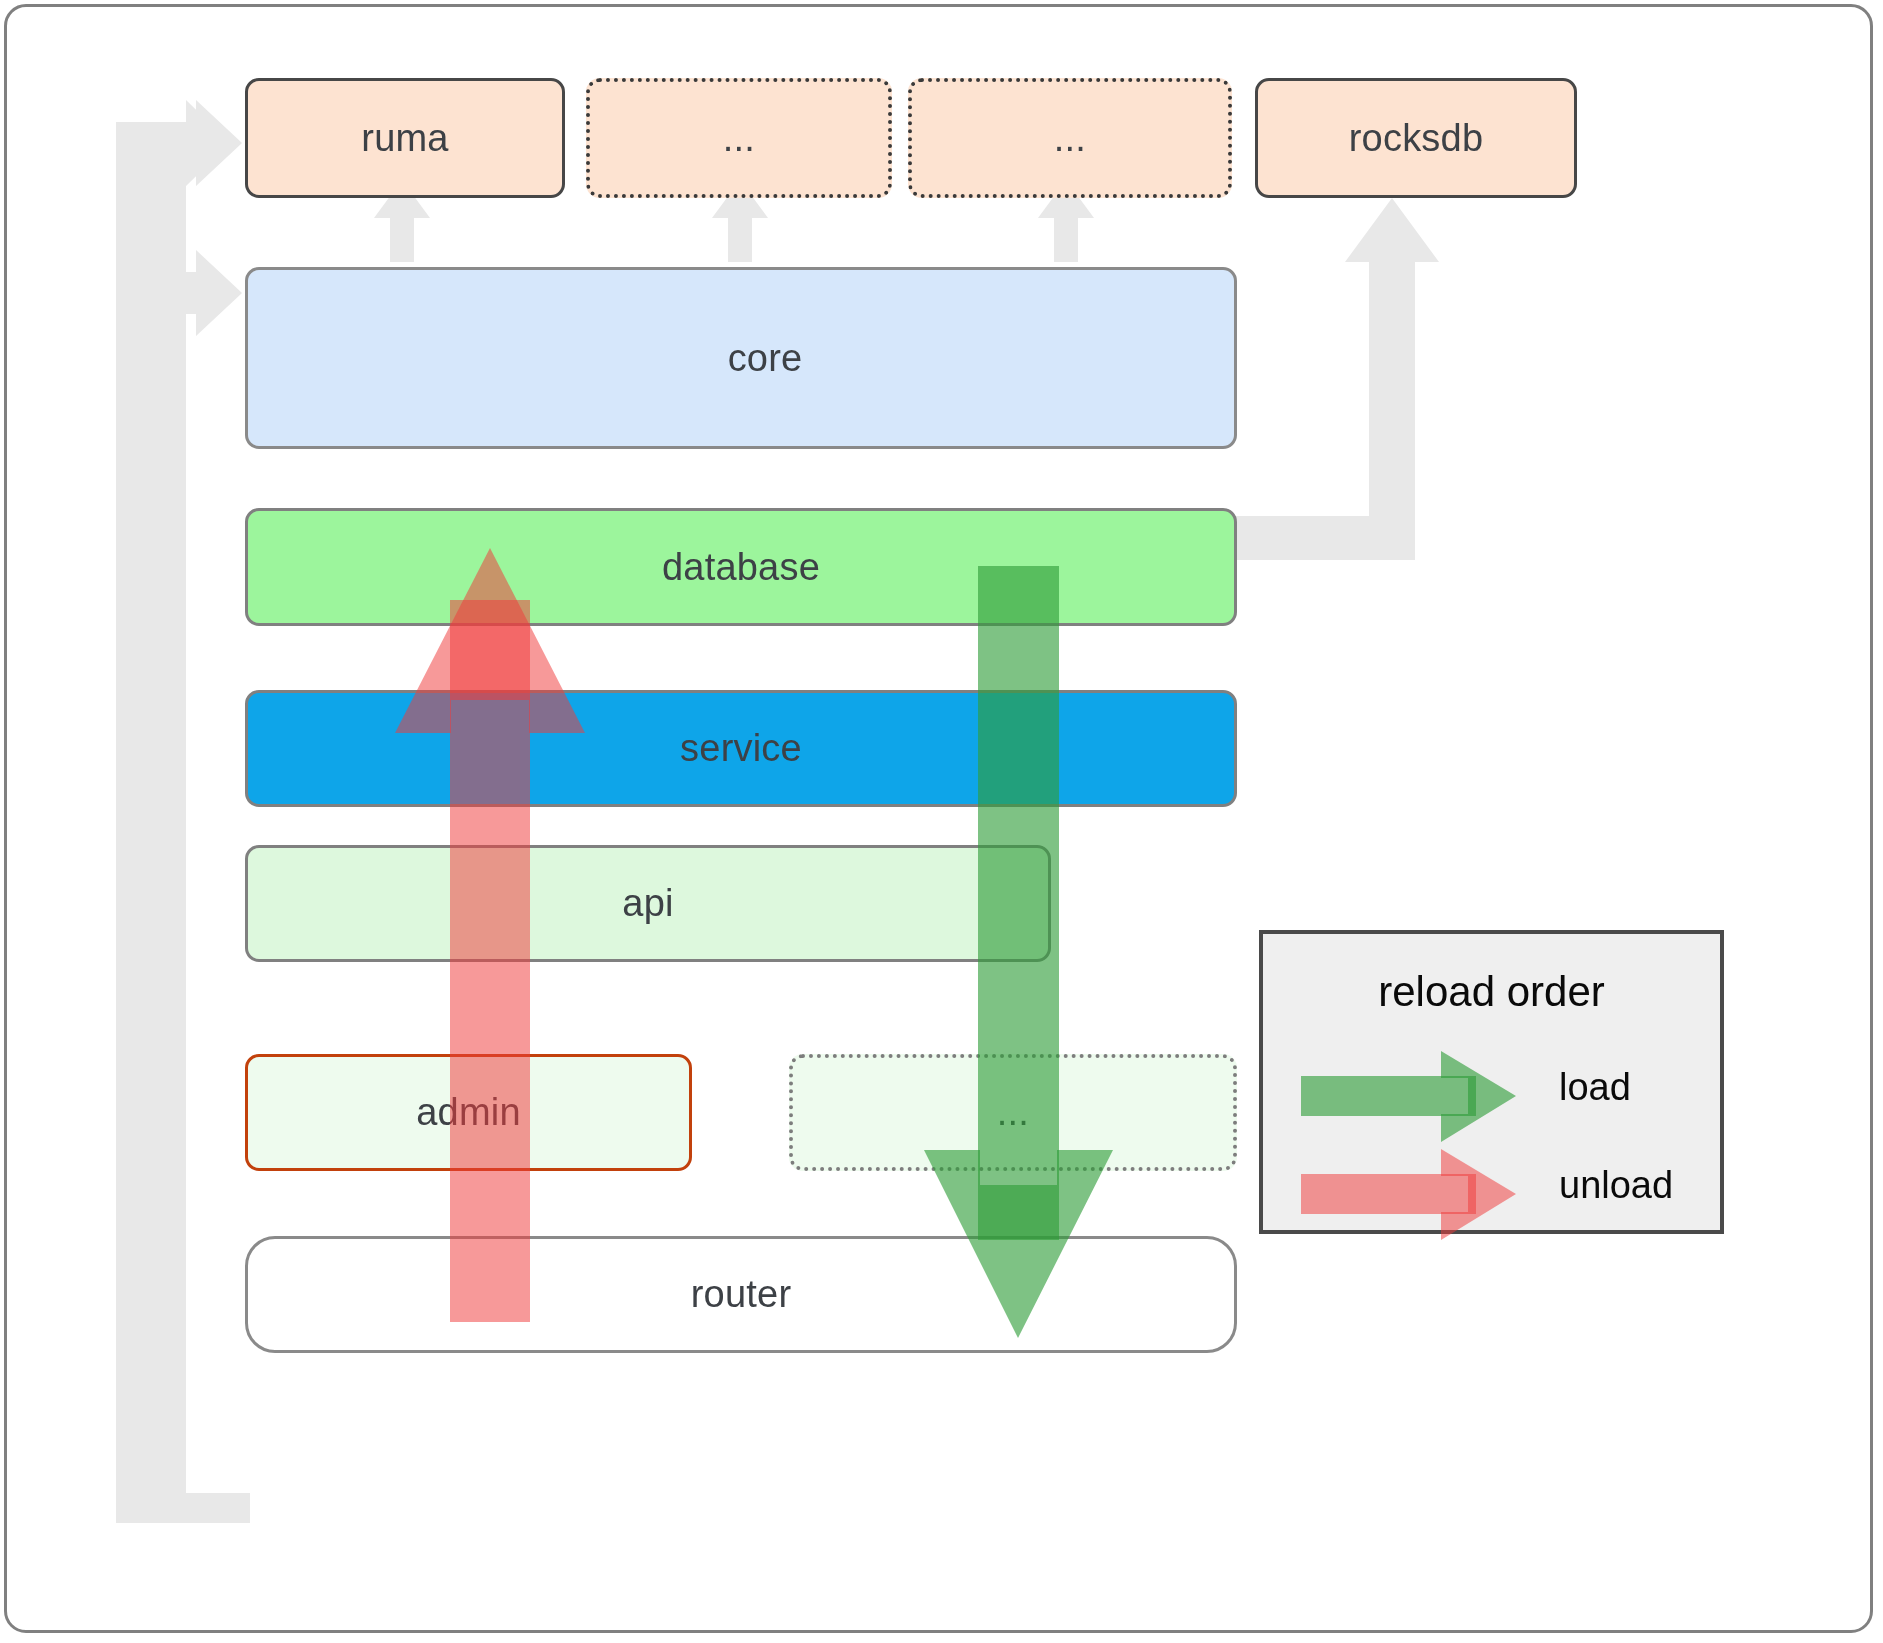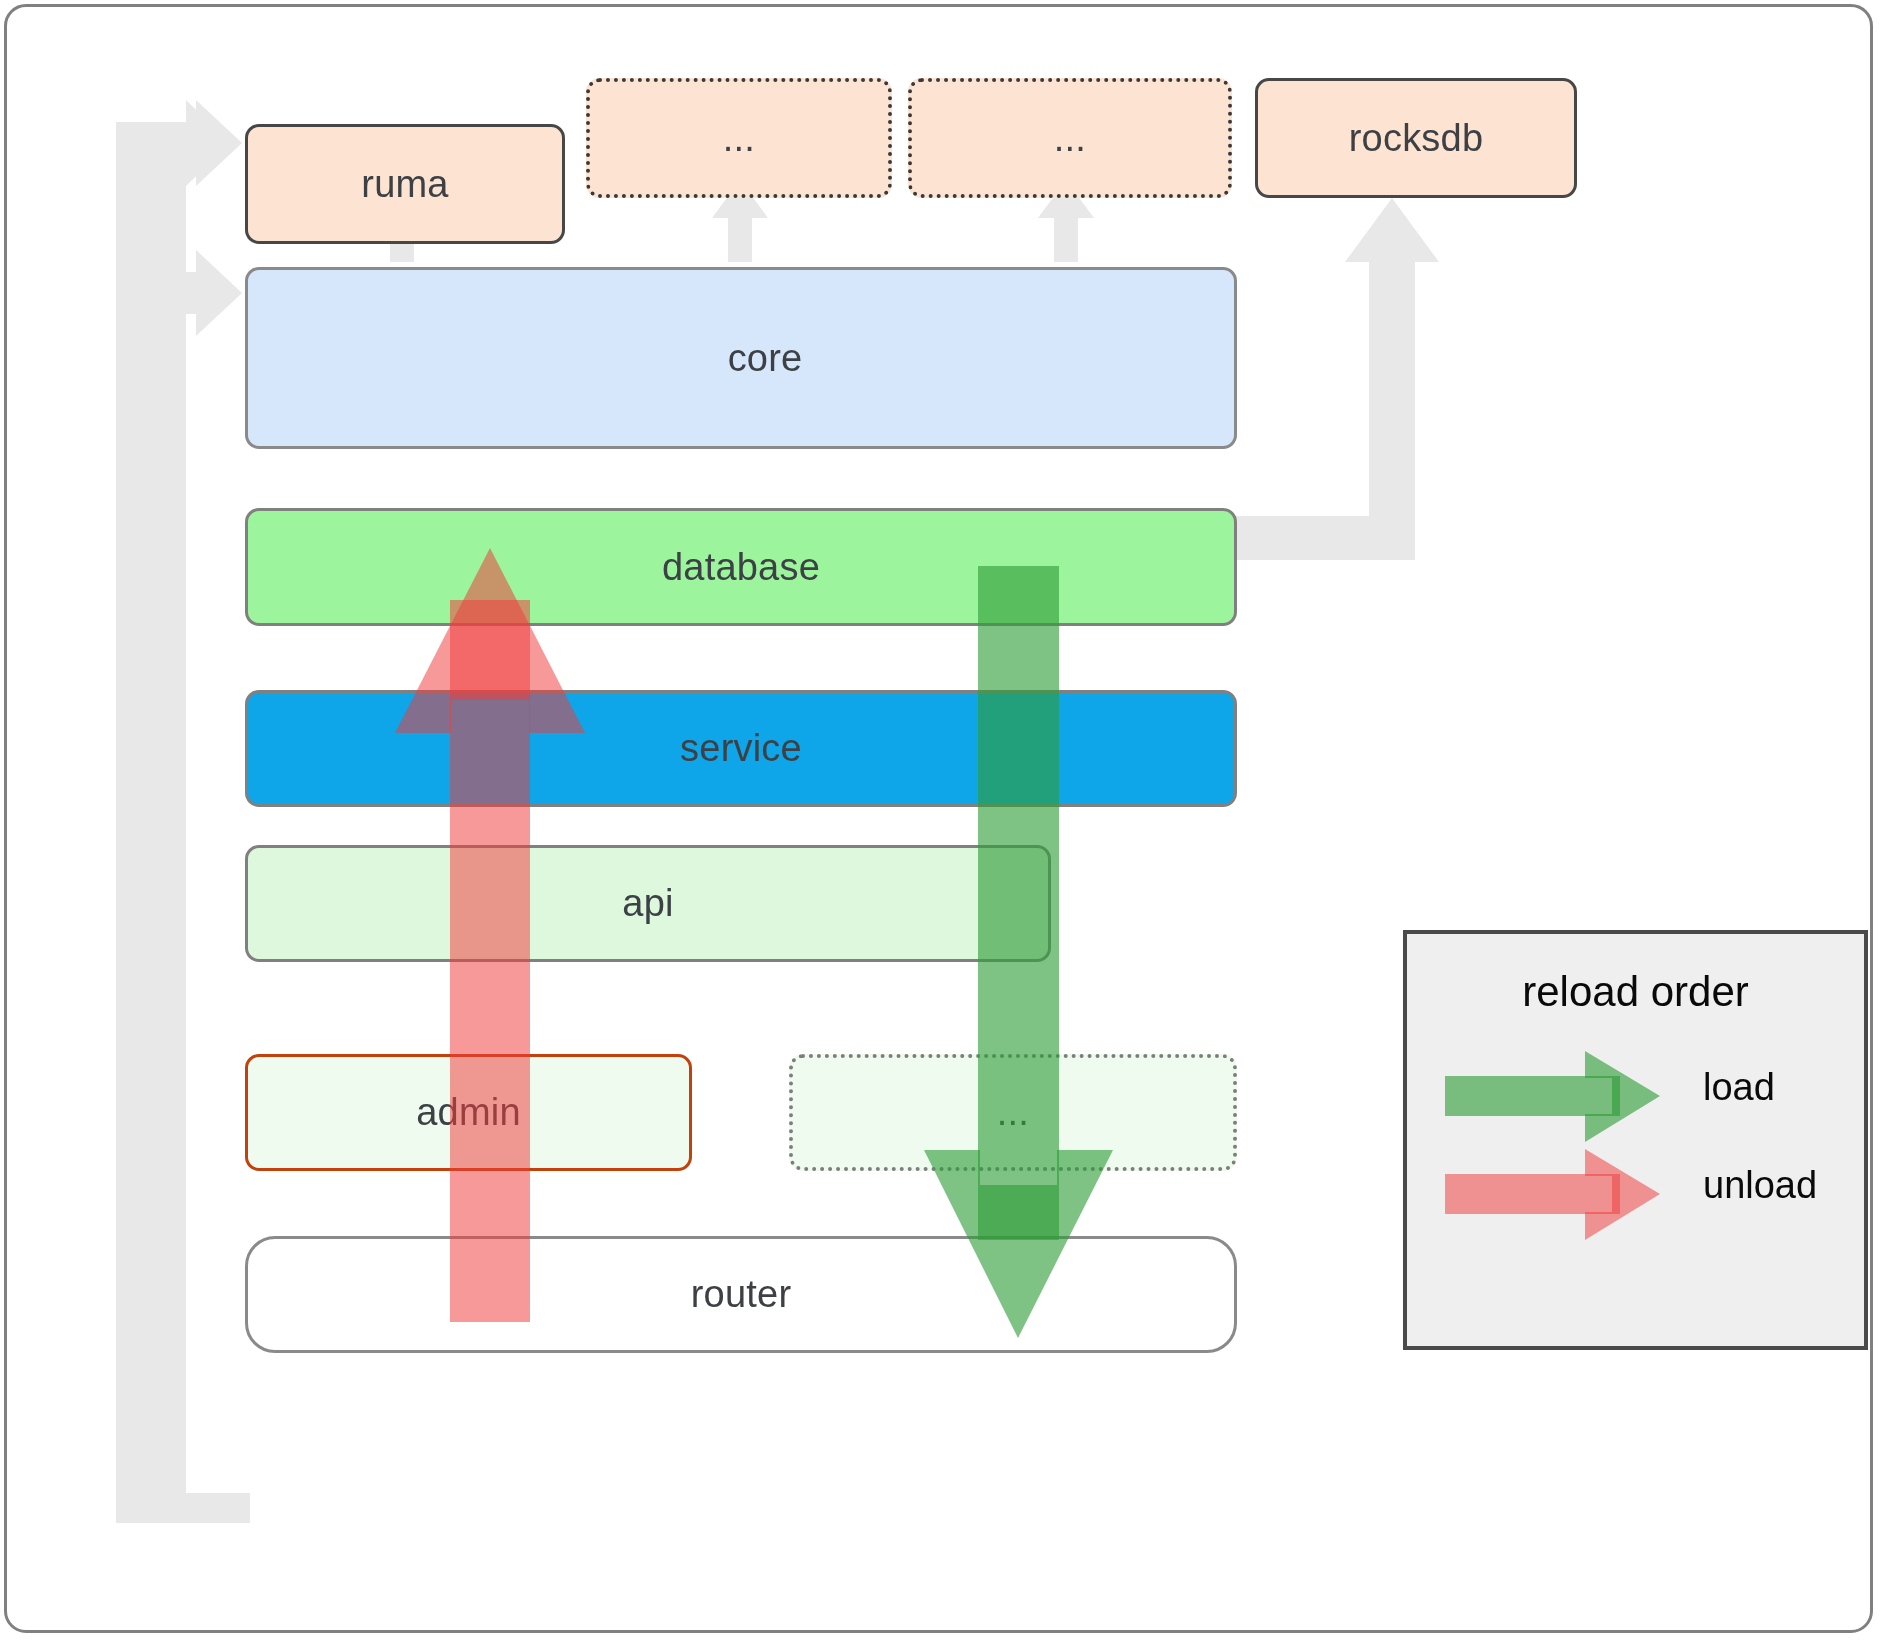--- a/index.html
+++ b/index.html
@@ -109,24 +109,24 @@
     position: absolute;
     left: 0; top: 0;
     width: 1883px;
     height: 1643px;
     pointer-events: none;
   }
 
   
   .legend {
     position: absolute;
-    left: 1403px;
+    left: 1259px;
     top: 930px;
     width: 465px;
-    height: 420px;
+    height: 304px;
     background: #efefef;
     border: 4px solid #4a4a4a;
     box-sizing: border-box;
   }
   .legend-title {
     position: absolute;
     left: 0;
     top: 34px;
     width: 100%;
     text-align: center;
@@ -182,21 +182,21 @@
       <path d="M 390,262 L 390,218 L 374,218 L 402,180 L 430,218 L 414,218 L 414,262 Z"></path>
       <path d="M 728,262 L 728,218 L 712,218 L 740,180 L 768,218 L 752,218 L 752,262 Z"></path>
       <path d="M 1054,262 L 1054,218 L 1038,218 L 1066,180 L 1094,218 L 1078,218 L 1078,262 Z"></path>
 
       <path d="M 1225,540 L 1395,540 L 1395,260 L 1421,260 L 1393,210 L 1365,260 L 1371,260 L 1371,516 L 1225,516 Z"></path>
       <path d="M 1225,516 L 1371,516 L 1371,260 L 1344,260 L 1392,196 L 1440,260 L 1413,260 L 1413,562 L 1225,562 Z" opacity="0"></path>
       <path d="M 1225,516 L 1369,516 L 1369,262 L 1345,262 L 1392,198 L 1439,262 L 1415,262 L 1415,560 L 1225,560 Z"></path>
     </g>
   </svg>
 
-  <div class="node crate-solid" style="left:245px; top:78px; width:320px; height:120px;margin-top:46px;">
+  <div class="node crate-solid" style="left:245px; top:78px; width:320px; height:120px;">
     <span class="lbl">ruma</span>
   </div>
 
   <div class="node crate-dotted" style="left:586px; top:78px; width:306px; height:120px;">
     <span class="lbl">...</span>
   </div>
 
   <div class="node crate-dotted" style="left:908px; top:78px; width:324px; height:120px;">
     <span class="lbl">...</span>
   </div>

